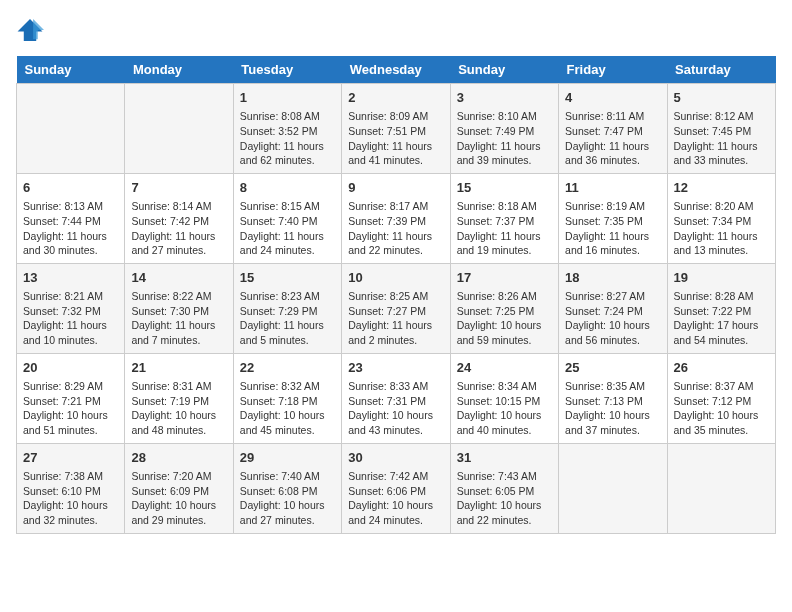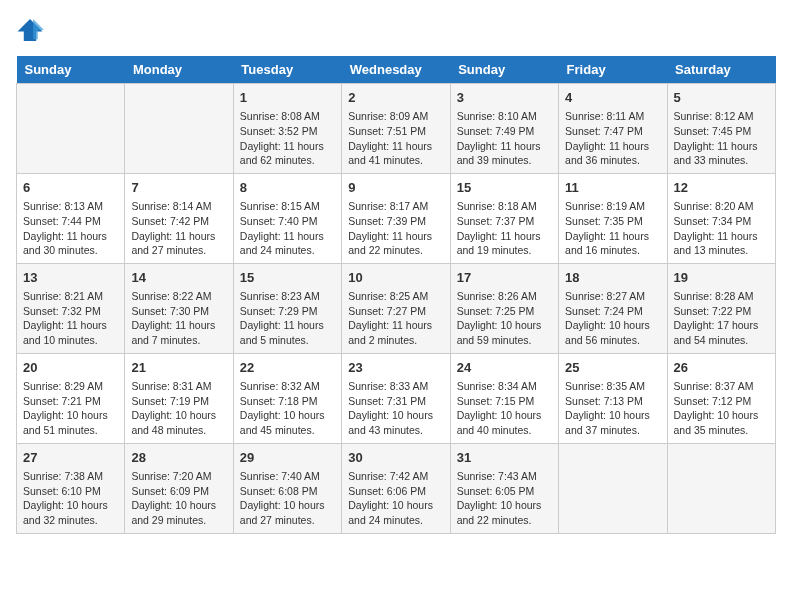--- a/index.html
+++ b/index.html
@@ -263,21 +263,21 @@
         </td>
         <td>
           <span class="day-num">23</span>
           <div class="cell-text">Sunrise: 8:33 AM</div>
           <div class="cell-text">Sunset: 7:31 PM</div>
           <div class="cell-text">Daylight: 10 hours and 43 minutes.</div>
         </td>
         <td>
           <span class="day-num">24</span>
           <div class="cell-text">Sunrise: 8:34 AM</div>
-          <div class="cell-text">Sunset: 7:15 PM</div>
+          <div class="cell-text">Sunset: 10:15 PM</div>
           <div class="cell-text">Daylight: 10 hours and 40 minutes.</div>
         </td>
         <td>
           <span class="day-num">25</span>
           <div class="cell-text">Sunrise: 8:35 AM</div>
           <div class="cell-text">Sunset: 7:13 PM</div>
           <div class="cell-text">Daylight: 10 hours and 37 minutes.</div>
         </td>
         <td>
           <span class="day-num">26</span>

